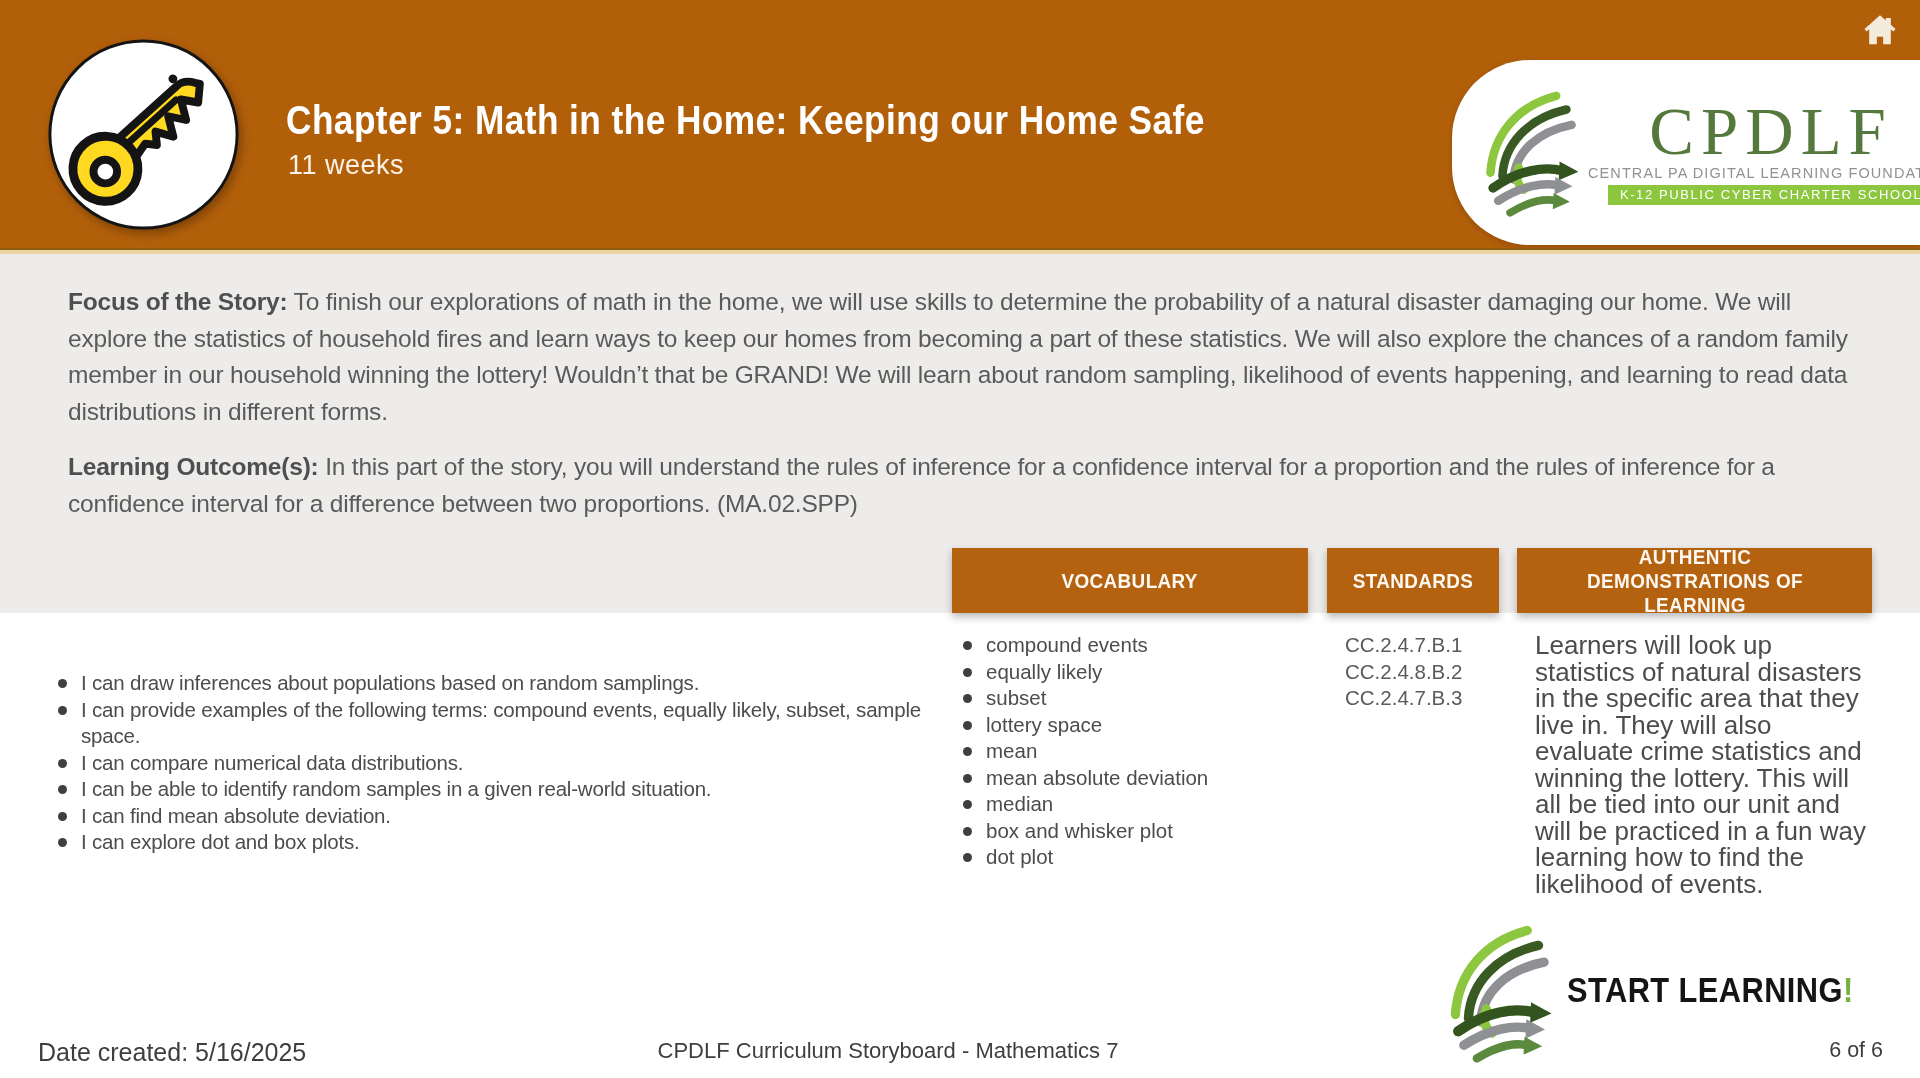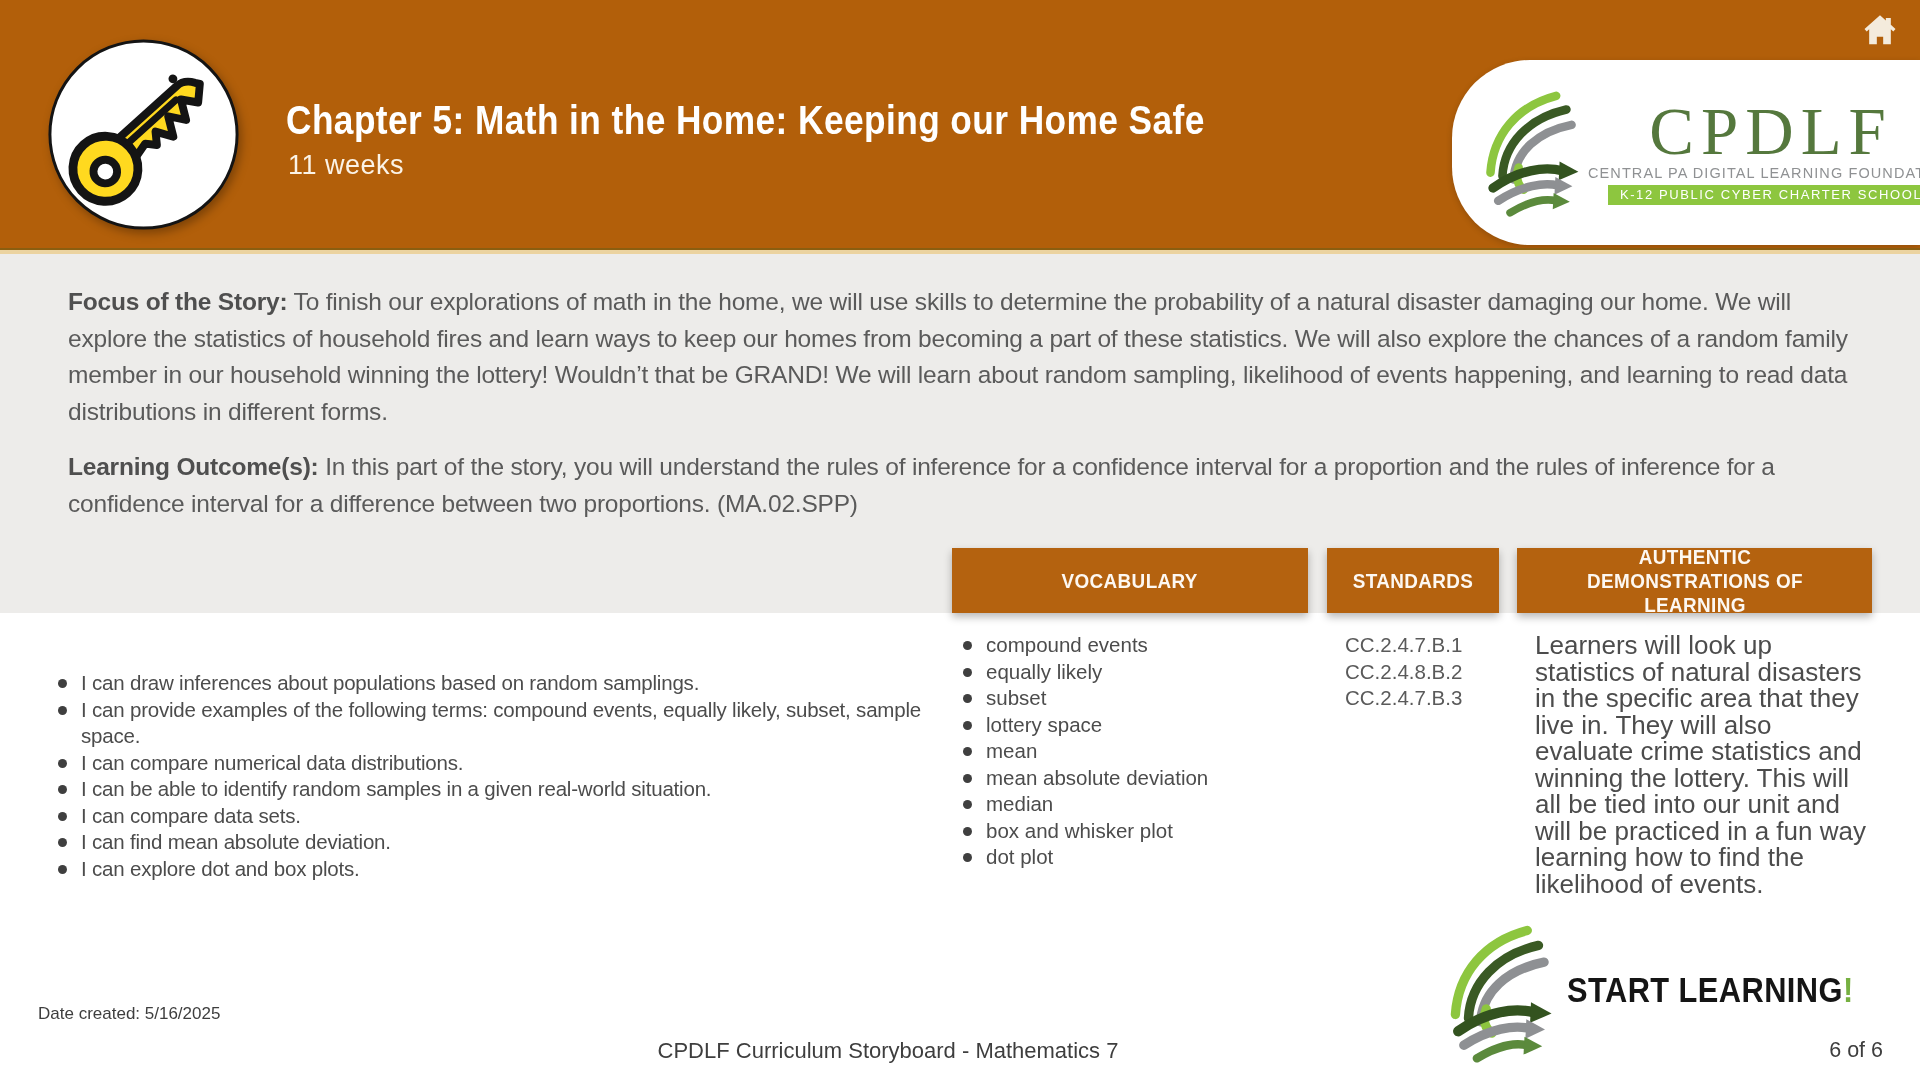--- a/index.html
+++ b/index.html
@@ -60,21 +60,21 @@
   .list-s li::before{display:none;}
   .auth-text{position:absolute;left:1535px;top:632px;width:340px;color:#4C4C4C;
     font-size:26px;line-height:26.5px;margin:0;}
   
   .cta{position:absolute;left:1447px;top:920px;width:440px;height:145px;}
   .cta-swoosh{position:absolute;left:0;top:2px;width:112px;height:142px;}
   .cta-label{position:absolute;left:120px;top:50px;font-size:35px;font-weight:bold;color:#151515;
     white-space:nowrap;transform:scaleX(.88);transform-origin:0 50%;letter-spacing:.5px;}
   .cta-label .bang{color:#76B041;}
   
-  .footer-date{position:absolute;left:38px;top:1004px;font-size:17px;color:#3E3E3E;}
+  .footer-date{position:absolute;left:38px;top:1038px;font-size:25px;color:#3E3E3E;}
   .footer-center{position:absolute;left:0;top:1038px;width:1776px;text-align:center;
     font-size:22px;color:#3E3E3E;}
   .footer-page{position:absolute;right:37px;top:1038px;font-size:21.5px;color:#3E3E3E;}
 </style>
 </head>
 <body>
 
 <svg width="0" height="0" style="position:absolute">
   <defs>
     <g id="swoosh">
@@ -145,21 +145,20 @@
     </div>
   <div class="colhdr hdr-a">
       <span class="t">AUTHENTIC DEMONSTRATIONS OF LEARNING</span>
     </div>
 
   <ul class="bullet-list list-lt">
     <li>I can draw inferences about populations based on random samplings.</li>
     <li>I can provide examples of the following terms: compound events, equally likely, subset, sample space.</li>
     <li>I can compare numerical data distributions.</li>
     <li>I can be able to identify random samples in a given real-world situation.</li>
-    <li>I can compare data sets.</li>
     <li>I can find mean absolute deviation.</li>
     <li>I can explore dot and box plots.</li>
   </ul>
 
   <ul class="bullet-list list-v">
     <li>compound events</li>
     <li>equally likely</li>
     <li>subset</li>
     <li>lottery space</li>
     <li>mean</li>

